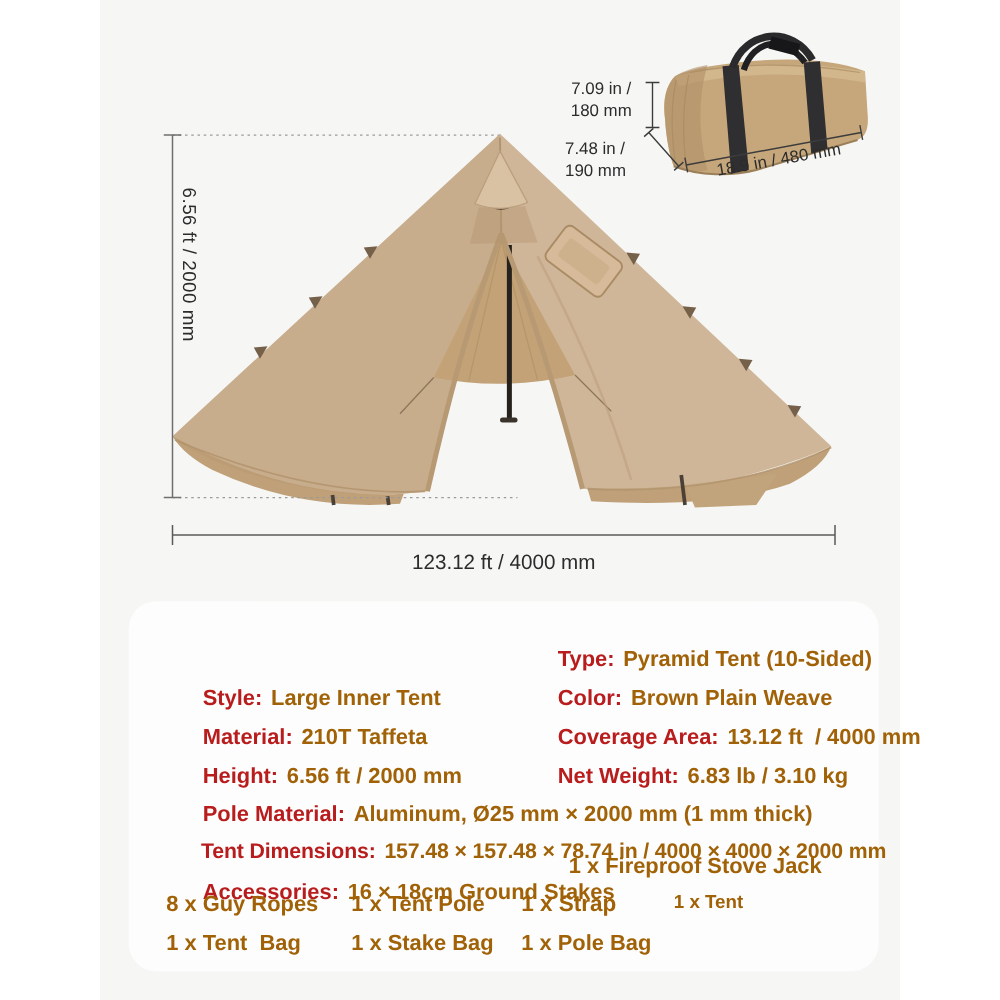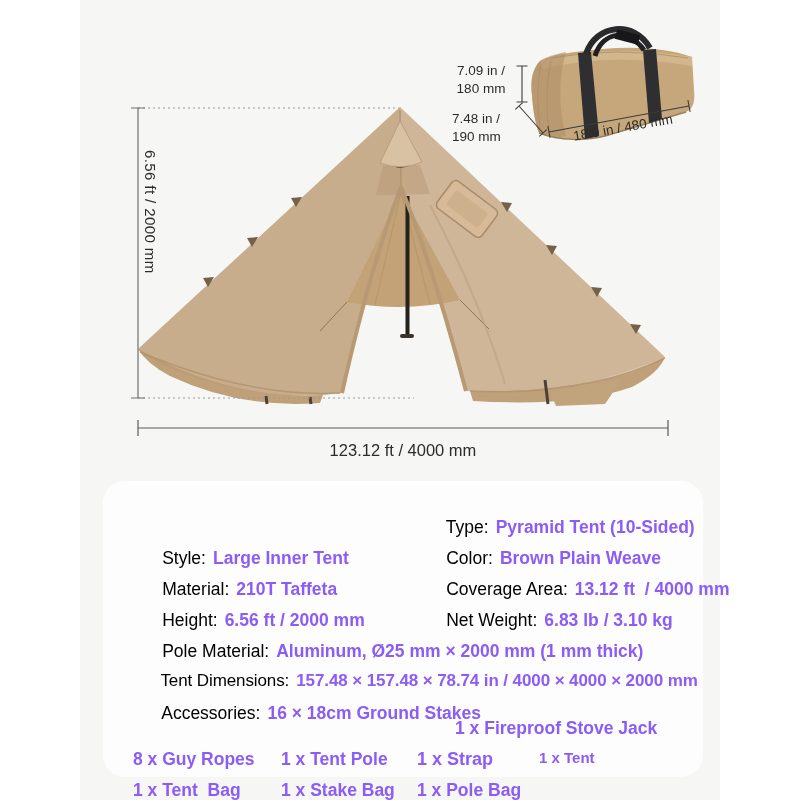--- a/index.html
+++ b/index.html
@@ -12,22 +12,22 @@
   #width-dim-label{left:138px;top:441px;width:530px;text-align:center;font-size:16.5px;}
   .bag-dim{font-size:13.5px;line-height:17.5px;}
   #bag-height-label{left:450px;top:62px;width:62px;text-align:center;}
   #bag-depth-label{left:452px;top:110px;width:65px;text-align:left;}
   #bag-length-label{left:567px;top:119px;width:112px;text-align:center;transform:rotate(-10deg);}
   #spec-panel{position:absolute;left:103px;top:481px;width:600px;height:296px;
               background:#fdfdfd;border-radius:22px;}
   .row{position:absolute;white-space:pre;font-size:17.5px;}
   .row span{display:inline;}
   .cell{position:absolute;white-space:pre;}
-  .lab{color:#000000;font-weight:400;margin-right:7px;}
-  .val{color:#8b5cf6;font-weight:700;margin-top:36px;}
+  .lab{color:#b91c1c;font-weight:700;margin-right:7px;}
+  .val{color:#a16207;font-weight:700;}
   .small{font-size:17px;letter-spacing:-0.1px;}
 </style>
 </head>
 <body>
 
 <div id="page">
   <div id="canvas-bg"></div>
 
   <svg id="illustration" width="800" height="800" viewBox="0 0 800 800">
 

